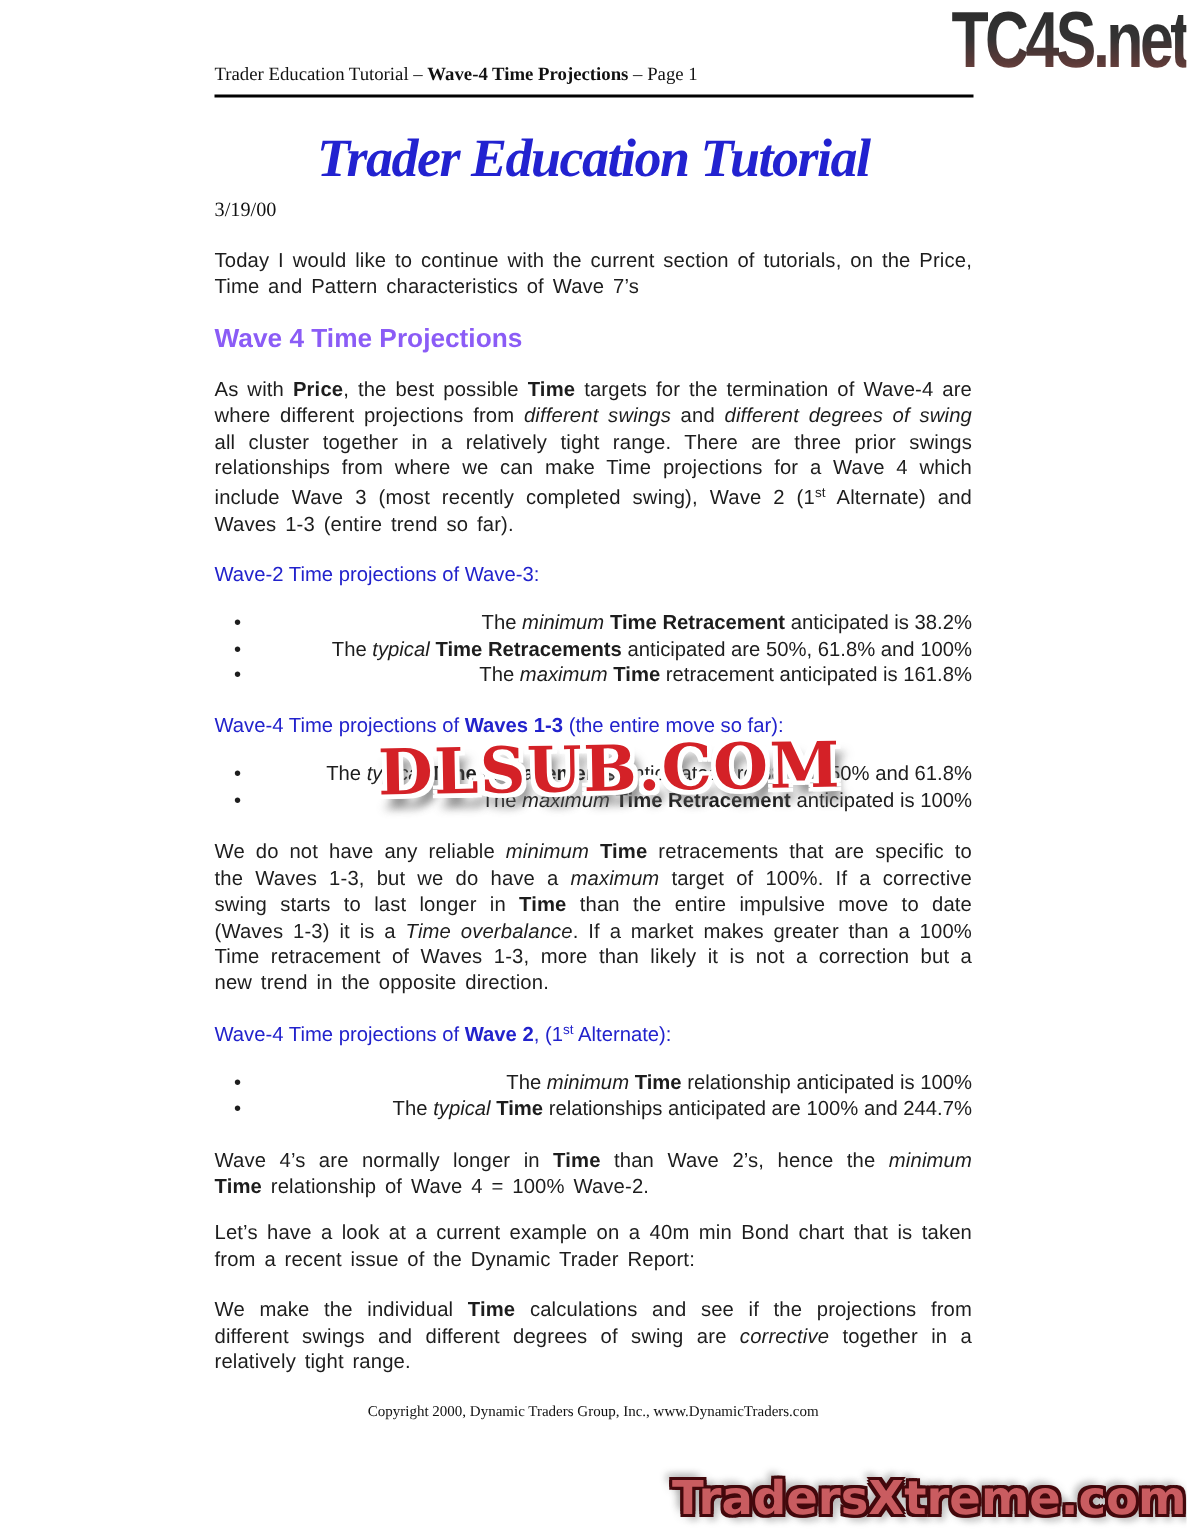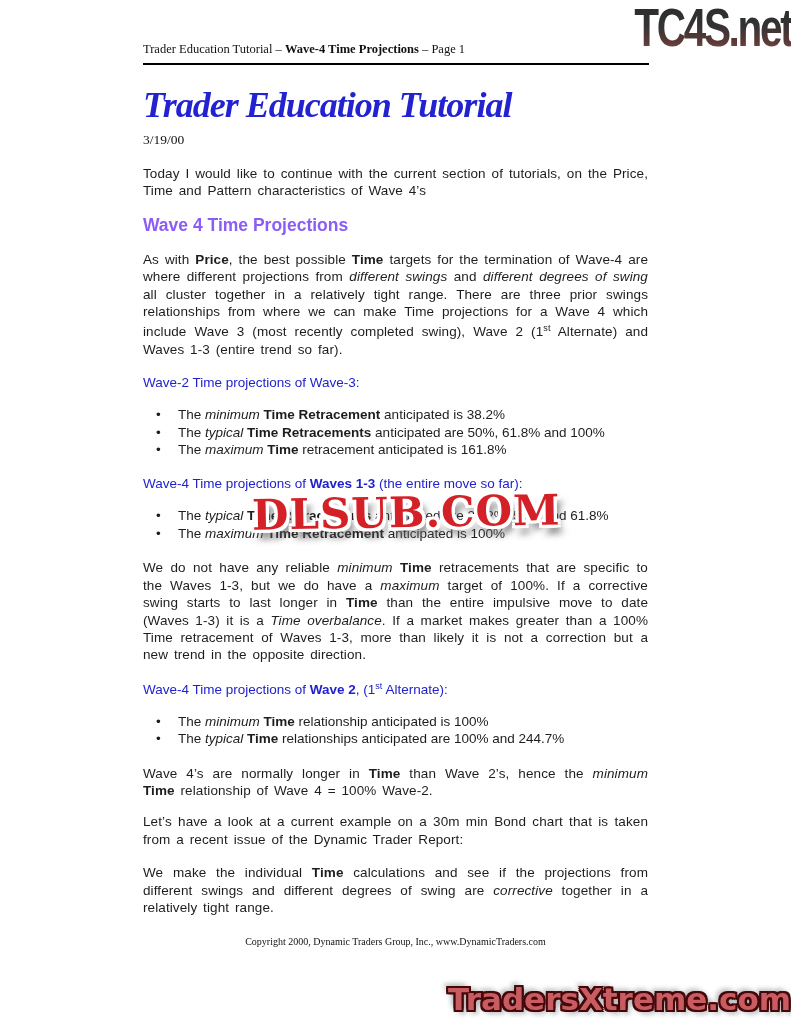--- a/index.html
+++ b/index.html
@@ -28,20 +28,21 @@
     font-size:10px;color:#111;
   }
   
   .content{position:absolute;top:0;left:143px;width:505px;}
   .doc-title{
     margin:86px 0 0 0;
     font-family:"Liberation Serif",serif;
     font-style:italic;font-weight:bold;
     font-size:36px;line-height:38px;letter-spacing:-1px;
     color:#2222d0;
+    text-align:center;
   }
   .doc-date{
     margin:8px 0 0 0;
     font-family:"Liberation Serif",serif;
     font-size:13.5px;line-height:16px;color:#111;
   }
   .para{
     margin:17px 0 0 0;
     font-size:13.5px;line-height:17.4px;
     text-align:justify;word-spacing:2px;letter-spacing:.1px;
@@ -56,21 +57,21 @@
     color:#2222cc;
   }
   .m16{margin-top:16px;} .m17{margin-top:17px;} .m14{margin-top:14px;}
   .blist{margin:15px 0 0 0;}
   .bullet-row{
     display:flex;align-items:flex-start;
     padding-left:13px;
     font-size:13.5px;line-height:17.4px;
   }
   .bullet-dot{width:22px;flex:none;font-size:13.5px;}
-  .bullet-text{flex:1;}
+  .bullet-text{flex:1;text-align:right;}
   
   .run-n{} 
   .run-b{font-weight:bold;}
   .run-i{font-style:italic;}
   .run-sup{font-size:9px;vertical-align:5px;}
   
   .wm-tc4s{
     position:absolute;top:1px;right:0px;
     font-family:"Liberation Sans",sans-serif;font-weight:bold;
     font-size:52px;line-height:1;letter-spacing:-3px;
@@ -112,21 +113,21 @@
 <div class="page-header">
   <span>Trader Education Tutorial – </span><span class="hb">Wave-4 Time Projections</span><span> – Page 1</span>
 </div>
 <div class="header-rule"></div>
 
 <div class="content">
 
   <div class="doc-title">Trader Education Tutorial</div>
   <div class="doc-date">3/19/00</div>
 
-  <p class="para"><span class="run-n">Today I would like to continue with the current section of tutorials, on the Price, Time and Pattern characteristics of Wave 4’s</span></p>
+  <p class="para"><span class="run-n">Today I would like to continue with the current section of tutorials, on the Price, Time and Pattern characteristics of Wave 7’s</span></p>
 
   <div class="h2">Wave 4 Time Projections</div>
 
   <p class="para m16"><span class="run-n">As with </span><span class="run-b">Price</span><span class="run-n">, the best possible </span><span class="run-b">Time</span><span class="run-n"> targets for the termination of Wave-4 are where different projections from </span><span class="run-i">different swings</span><span class="run-n"> and </span><span class="run-i">different degrees of swing</span><span class="run-n"> all cluster together in a relatively tight range. There are three prior swings relationships from where we can make Time projections for a Wave 4 which include Wave 3 (most recently completed swing), Wave 2 (1</span><span class="run-sup">st</span><span class="run-n"> Alternate) and Waves 1-3 (entire trend so far).</span></p>
 
   <div class="subhead m16"><span class="run-n">Wave-2 Time projections of Wave-3:</span></div>
 
   <div class="blist">
     <div class="bullet-row">
       <span class="bullet-dot">•</span>
@@ -165,21 +166,21 @@
       <div class="bullet-text"><span class="run-n">The </span><span class="run-i">minimum</span><span class="run-n"> </span><span class="run-b">Time</span><span class="run-n"> relationship anticipated is 100%</span></div>
     </div>
     <div class="bullet-row">
       <span class="bullet-dot">•</span>
       <div class="bullet-text"><span class="run-n">The </span><span class="run-i">typical</span><span class="run-n"> </span><span class="run-b">Time</span><span class="run-n"> relationships anticipated are 100% and 244.7%</span></div>
     </div>
   </div>
 
   <p class="para"><span class="run-n">Wave 4’s are normally longer in </span><span class="run-b">Time</span><span class="run-n"> than Wave 2’s, hence the </span><span class="run-i">minimum</span><span class="run-n"> </span><span class="run-b">Time</span><span class="run-n"> relationship of Wave 4 = 100% Wave-2.</span></p>
 
-  <p class="para m14"><span class="run-n">Let’s have a look at a current example on a 30m min Bond chart that is taken from a recent issue of the Dynamic Trader Report:</span></p>
+  <p class="para m14"><span class="run-n">Let’s have a look at a current example on a 40m min Bond chart that is taken from a recent issue of the Dynamic Trader Report:</span></p>
 
   <p class="para m16"><span class="run-n">We make the individual </span><span class="run-b">Time</span><span class="run-n"> calculations and see if the projections from different swings and different degrees of swing are </span><span class="run-i">corrective</span><span class="run-n"> together in a relatively tight range.</span></p>
 
 </div>
 
 <div class="page-footer">Copyright 2000, Dynamic Traders Group, Inc., www.DynamicTraders.com</div>
 
 <div class="wm-tc4s">TC4S.net</div>
 <div class="wm-dlsub">DLSUB.COM</div>
 <div class="wm-tx">TradersXtreme.com</div>

